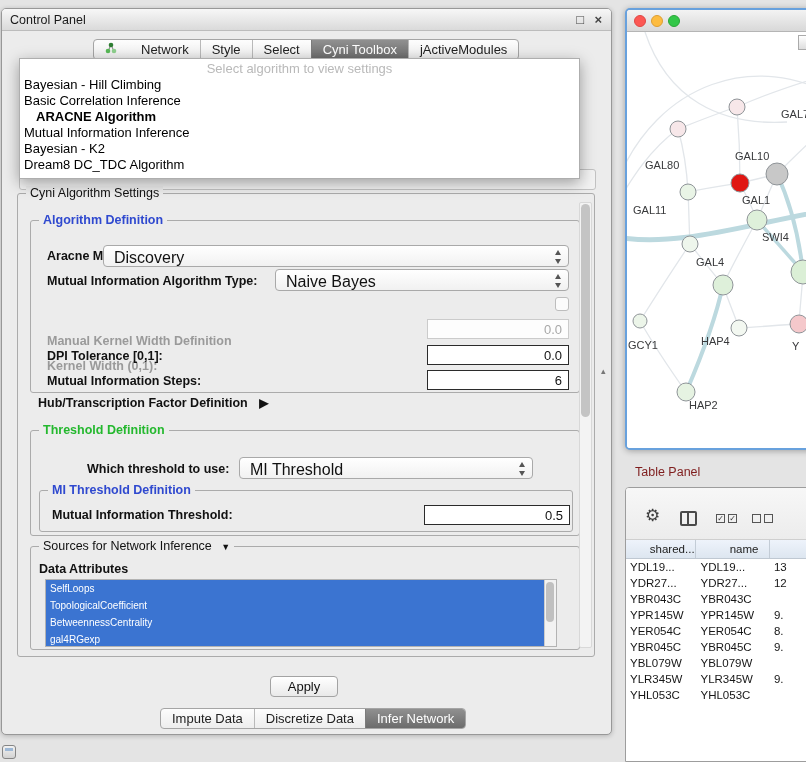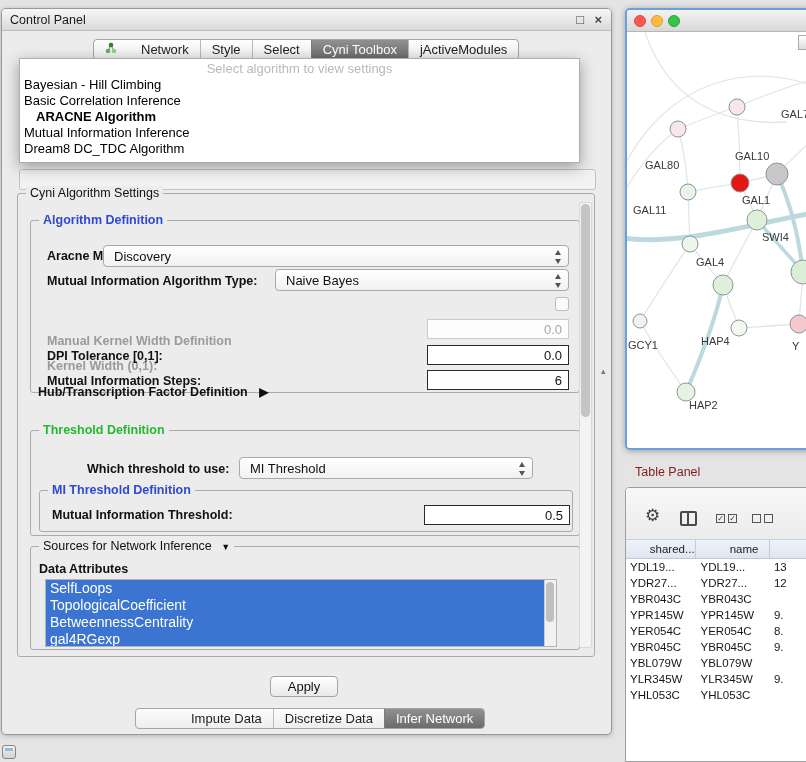--- a/index.html
+++ b/index.html
@@ -13,21 +13,21 @@
   .cp-titlebar{position:relative;height:22px;background:linear-gradient(#f7f7f7,#dadada);
       border-bottom:1px solid #bcbcbc;border-radius:4px 4px 0 0;}
   .cp-title{position:absolute;left:8px;top:4px;font-size:12.5px;color:#1a1a1a;}
   .wb{position:absolute;top:3px;font-size:13px;color:#444;}
   .wb.float{right:27px;}
   .wb.close{right:9px;font-weight:bold;}
 
   .tabs{position:absolute;display:flex;height:21px;border:1px solid #a5a5a5;border-radius:4px;
         background:linear-gradient(#fdfdfd,#ededed);overflow:hidden;}
   .toptabs{left:91px;top:30px;}
-  .btabs{left:133px;top:699px;padding-left:44px;}
+  .btabs{left:158px;top:699px;}
   .seg{display:flex;align-items:center;gap:4px;padding:0 11px;font-size:13px;color:#222;
        border-left:1px solid #b9b9b9;white-space:nowrap;}
   .seg:first-child{border-left:none;gap:24px;}
   .seg.selected{background:linear-gradient(#909090,#6c6c6c);color:#fff;border-left-color:#7c7c7c;}
 
   .combo-fragment{position:absolute;left:17px;top:160px;width:577px;height:21px;
       border:1px solid #c2c2c2;border-radius:3px;background:#f2f2f2;}
 
   .popup{position:absolute;left:17px;top:49px;width:561px;background:#fff;border:1px solid #aeaeae;
       box-shadow:0 4px 14px rgba(0,0,0,.35);z-index:20;padding:2px 1px 5px;}
@@ -46,21 +46,21 @@
   .settings{left:15px;top:184px;width:578px;height:464px;}
   .alg{left:12px;top:26px;width:550px;height:173px;}
   .thr{left:12px;top:236px;width:550px;height:106px;}
   .mig{left:8px;top:59px;width:534px;height:42px;}
   .srcg{left:12px;top:352px;width:550px;height:104px;}
 
   .flabel{position:absolute;font-size:12.5px;font-weight:bold;color:#111;white-space:nowrap;}
   .flabel.dis{color:#9a9a9a;margin-top:36px;}
 
   .combo{position:absolute;height:22px;background:linear-gradient(#ffffff,#f1f1f1);
-         border:1px solid #a9a9a9;border-radius:4px;font-size:13px;}
+         border:1px solid #a9a9a9;border-radius:4px;font-size:16px;}
   .combo .ct{position:absolute;left:10px;top:3px;}
   .arrows{position:absolute;right:5px;top:4px;width:9px;height:14px;}
   .arrows::before{content:"";position:absolute;left:1px;top:0;border-left:3.5px solid transparent;
                   border-right:3.5px solid transparent;border-bottom:5px solid #555;}
   .arrows::after{content:"";position:absolute;left:1px;bottom:0;border-left:3.5px solid transparent;
                  border-right:3.5px solid transparent;border-top:5px solid #555;}
 
   .tfield{position:absolute;height:20px;background:#fff;border:1px solid #2b2b2b;font-size:13px;}
   .tfield .tv{position:absolute;right:6px;top:2px;}
   .tfield.dis{border-color:#cbcbcb;background:#fdfdfd;}
@@ -68,30 +68,30 @@
   .cbx{position:absolute;width:14px;height:14px;border:1px solid #bdbdbd;border-radius:3px;background:#fbfbfb;}
 
   
   .lab-aracne{left:16px;top:28px;}   .cb-aracne{left:72px;top:24px;width:466px;}
   .lab-mitype{left:16px;top:53px;}   .cb-mitype{left:244px;top:48px;width:294px;}
   .lab-manual{left:16px;top:77px;}   .cbx-manual{left:524px;top:76px;}
   .lab-kernel{left:16px;top:102px;}  .tf-kernel{left:396px;top:98px;width:142px;}
   .lab-dpi{left:16px;top:128px;}     .tf-dpi{left:396px;top:124px;width:142px;}
   .lab-steps{left:16px;top:153px;}   .tf-steps{left:396px;top:149px;width:142px;}
 
-  .hub{position:absolute;left:20px;top:191px;font-size:12.5px;font-weight:bold;color:#111;}
+  .hub{position:absolute;left:20px;top:202px;font-size:12.5px;font-weight:bold;color:#111;}
   .hub .tri{display:inline-block;margin-left:8px;font-size:12px;}
 
   .lab-which{left:56px;top:31px;}    .cb-which{left:208px;top:26px;width:294px;}
   .lab-mithr{left:12px;top:17px;}    .tf-mithr{left:384px;top:14px;width:146px;}
 
   .da-label{position:absolute;left:8px;top:15px;font-size:12.5px;font-weight:bold;}
   .attr-list{position:absolute;left:14px;top:32px;width:512px;height:68px;background:#fff;
              border:1px solid #b3b3b3;overflow:hidden;}
-  .attr-item{width:500px;height:17px;line-height:17px;padding-left:4px;font-size:14px;color:#111;}
+  .attr-item{width:500px;height:17px;line-height:17px;padding-left:4px;font-size:10px;color:#111;}
   .attr-item.sel{background:#3b74d1;color:#fff;}
   .lsb{position:absolute;right:0;top:0;bottom:0;width:12px;background:#f2f2f2;border-left:1px solid #ccc;}
   .lsb .thumb{position:absolute;left:1px;width:8px;top:2px;height:40px;background:#c0c0c0;border-radius:4px;}
 
   .ssb{position:absolute;right:2px;top:8px;bottom:8px;width:13px;background:#f3f3f3;
        border:1px solid #d8d8d8;border-radius:2px;}
   .ssb .thumb{position:absolute;left:1px;right:1px;top:1px;height:48%;background:#c4c4c4;border-radius:6px;}
 
   .apply{position:absolute;left:268px;top:667px;width:68px;height:21px;border:1px solid #a3a3a3;
          border-radius:4px;background:linear-gradient(#ffffff,#e9e9e9);font-size:13px;
@@ -176,20 +176,21 @@
 
     <div class="combo-fragment"></div>
 
     <div class="popup">
       <div class="popup-header">Select algorithm to view settings</div>
       <div id="popup-items">
           <div class="popup-item">Bayesian - Hill Climbing</div>
           <div class="popup-item">Basic Correlation Inference</div>
           <div class="popup-item selected">ARACNE Algorithm</div>
           <div class="popup-item">Mutual Information Inference</div>
+          <div class="popup-item">Bayesian - K2</div>
           <div class="popup-item">Dream8 DC_TDC Algorithm</div>
         </div>
     </div>
 
     <div class="group settings">
       <span class="gtitle black">Cyni Algorithm Settings</span>
 
       <div class="group alg">
         <span class="gtitle blue">Algorithm Definition</span>
 

